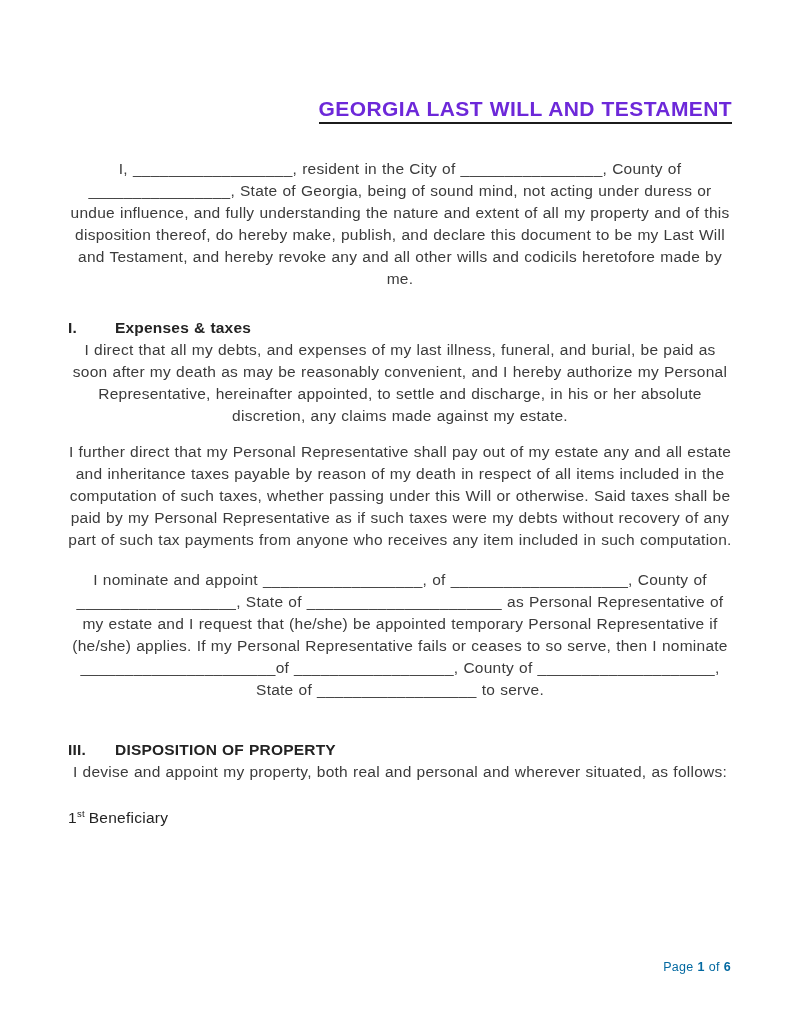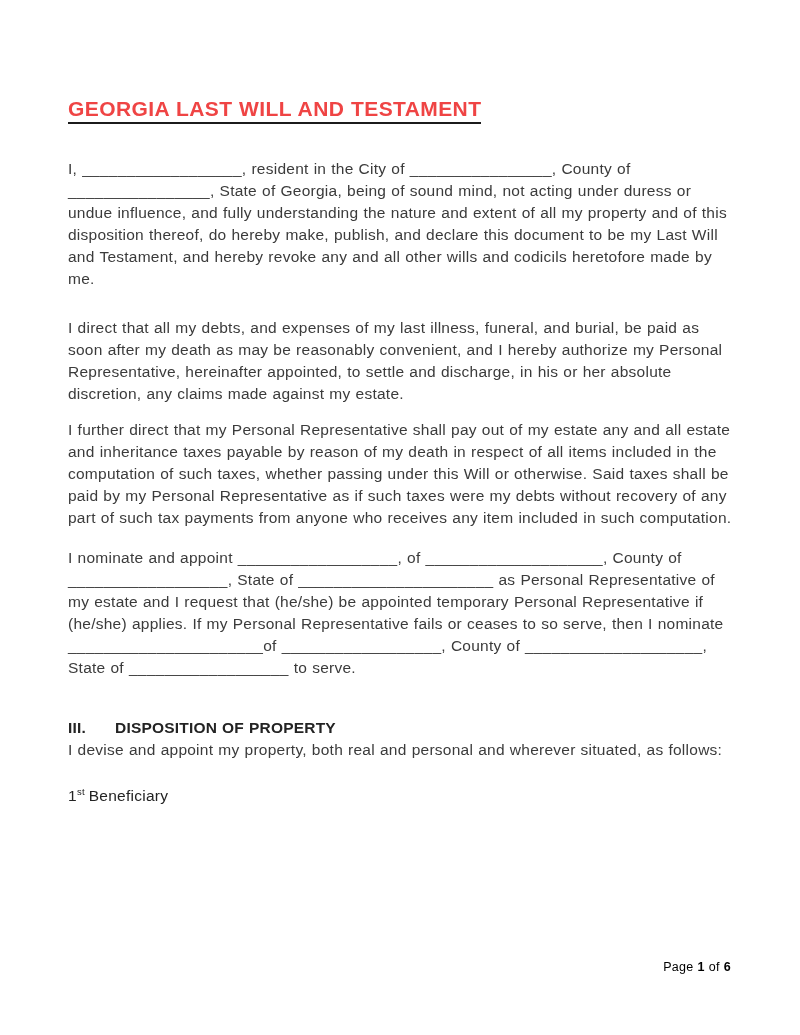--- a/index.html
+++ b/index.html
@@ -21,33 +21,34 @@
     color: #3b3b3b;
   }
   .content {
     position: absolute;
     left: 68px;
     top: 0;
     width: 664px;
   }
   .doc-title {
     margin: 96px 0 0 0;
-    text-align: left;
+    text-align: right;
     font-size: 21px;
     line-height: 26px;
     font-weight: bold;
-    color: #ef4444;
+    color: #6d28d9;
     letter-spacing: 0.4px;
   }
   .doc-title .title-text {
     border-bottom: 2.5px solid #1b1b1b;
     padding-bottom: 2px;
   }
   .para {
     margin: 0;
+    text-align: center;
   }
   .opening {
     margin-top: 36px;
   }
   .section-expenses {
     margin-top: 27px;
   }
   .section-personal-rep {
     margin-top: 18px;
   }
@@ -77,40 +78,43 @@
   }
   .beneficiary .beneficiary-label {
     margin-left: 4px;
   }
   .footer {
     position: absolute;
     top: 960px;
     right: 69px;
     font-size: 12.5px;
     line-height: 15px;
-    color: #000000;
+    color: #0369a1;
     letter-spacing: 0.2px;
   }
   .footer b {
     font-weight: bold;
   }
 </style>
 </head>
 <body>
 
 <div class="page">
   <div class="content">
 
     <h1 class="doc-title">
       <span class="title-text">GEORGIA LAST WILL AND TESTAMENT</span>
     </h1>
 
     <p class="para opening">I, __________________, resident in the City of ________________, County of ________________, State of Georgia, being of sound mind, not acting under duress or undue influence, and fully understanding the nature and extent of all my property and of this disposition thereof, do hereby make, publish, and declare this document to be my Last Will and Testament, and hereby revoke any and all other wills and codicils heretofore made by me.</p>
 
     <div class="section section-expenses">
+      <div class="section-heading">
+        <span class="section-numeral">I.</span><span class="section-heading-text">Expenses &amp; taxes</span>
+      </div>
       <p class="para">I direct that all my debts, and expenses of my last illness, funeral, and burial, be paid as soon after my death as may be reasonably convenient, and I hereby authorize my Personal Representative, hereinafter appointed, to settle and discharge, in his or her absolute discretion, any claims made against my estate.</p>
       <p class="para para-follow">I further direct that my Personal Representative shall pay out of my estate any and all estate and inheritance taxes payable by reason of my death in respect of all items included in the computation of such taxes, whether passing under this Will or otherwise. Said taxes shall be paid by my Personal Representative as if such taxes were my debts without recovery of any part of such tax payments from anyone who receives any item included in such computation.</p>
     </div>
 
     <div class="section section-personal-rep">
       <p class="para">I nominate and appoint __________________, of ____________________, County of __________________, State of ______________________ as Personal Representative of my estate and I request that (he/she) be appointed temporary Personal Representative if (he/she) applies. If my Personal Representative fails or ceases to so serve, then I nominate ______________________of __________________, County of ____________________, State of __________________ to serve.</p>
     </div>
 
     <div class="section section-disposition">
       <div class="section-heading">

